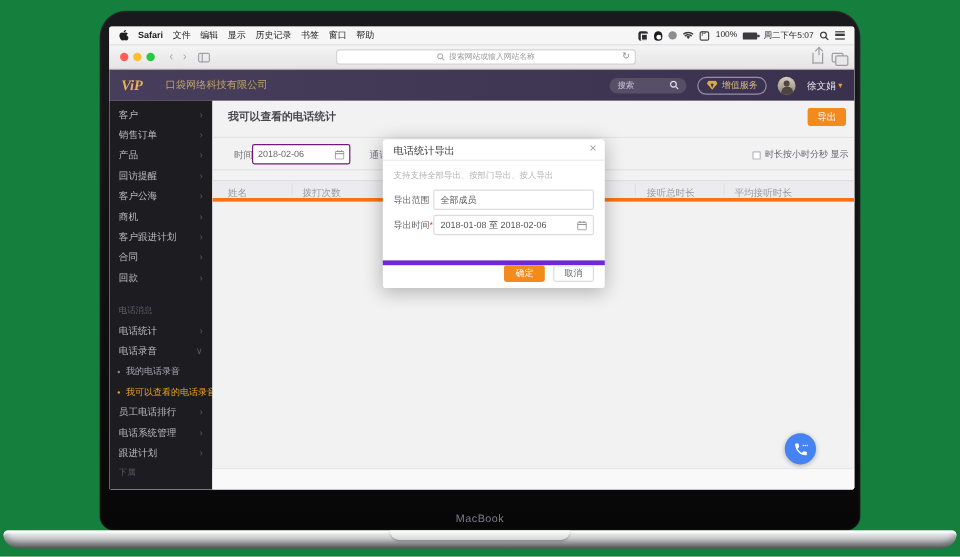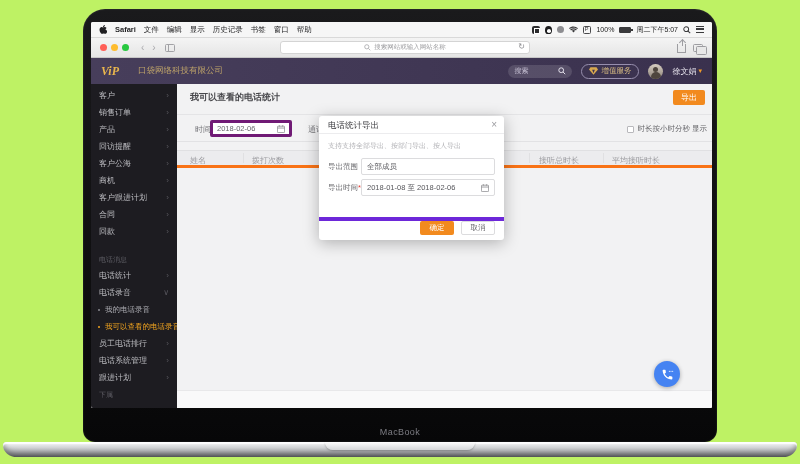--- a/index.html
+++ b/index.html
@@ -1,17 +1,17 @@
 <!DOCTYPE html>
 <html><head>
 <meta charset="utf-8">
 <style>
   * { margin:0; padding:0; box-sizing:border-box; }
   body { width:800px; height:464px; background:#fff; font-family:"Liberation Sans", sans-serif; overflow:hidden; }
-  .stage { position:relative; width:800px; height:464px; background:#bef264; }
+  .stage { position:relative; width:800px; height:464px; background:#15803d; }
 
   
   .bezel { position:absolute; left:83px; top:9px; width:634px; height:433px;
            background:linear-gradient(#1a1a1c,#070708); border-radius:22px 22px 12px 12px;
            box-shadow:inset 0 0 2px rgba(255,255,255,.18); }
   .screen { position:absolute; left:8px; top:13px; width:621px; height:386px; background:#fff; overflow:hidden; border-radius:2px; }
   .chin { position:absolute; left:0; bottom:0; width:100%; height:32px; text-align:center; }
   .chin span { display:inline-block; margin-top:17px; color:#7d7d83; font-size:9px; letter-spacing:.4px; }
   .base { position:absolute; left:3px; top:442px; width:794px; height:15px;
           background:linear-gradient(#fafbfc,#cfd1d3 40%,#95979a 85%,#737578);
@@ -86,21 +86,21 @@
   .s-sub.active .dot { background:#f0a31f; }
   .s-partial { height:14px; line-height:18px; padding:0 8px; color:#5c5b62; font-size:7px; }
 
   
   .content { flex:1; position:relative; background:#f2f2f3; overflow:hidden; }
   .pg-title { position:absolute; left:13px; top:7px; font-size:9px; font-weight:bold; color:#48484c; }
   .export-btn { position:absolute; right:7px; top:6px; width:32px; height:15px; background:#f28a1e; color:#fff;
                 font-size:8px; text-align:center; line-height:15px; border-radius:2px; }
   .filter-row { position:absolute; left:0; right:0; top:30px; height:28px; border-top:1px solid #e4e4e6; border-bottom:1px solid #e2e2e4; }
   .f-label { position:absolute; left:18px; top:9px; font-size:8px; color:#76767a; }
-  .date-input { position:absolute; left:33px; top:5px; width:82px; height:17px; background:#fff; border:3px solid #701a75;
+  .date-input { position:absolute; left:33px; top:5px; width:82px; height:17px; background:#fff; border:1px solid #701a75;
                 border-radius:2px; display:flex; align-items:center; padding:0 4px; font-size:7.5px; color:#66666a; }
   .date-input .dtxt { flex:1; }
   .f-dur { position:absolute; left:131px; top:9px; font-size:8px; color:#76767a; }
   .dur-check { position:absolute; right:5px; top:9px; display:flex; align-items:center; gap:3px; font-size:7.5px; color:#66666a; }
   .cbx { width:7px; height:7px; border:1px solid #b8b8bc; background:#fff; border-radius:1px; }
   .tbl-head { position:absolute; left:0; right:0; top:66px; height:18px; background:#ececee; border-top:1px solid #e0e0e2; border-bottom:3px solid #f97316; }
   .th { position:absolute; top:4px; font-size:8px; color:#9b9b9f; white-space:nowrap; }
   .th1{ left:13px; } .th2{ left:75px; } .th3{ left:362px; } .th4{ left:435px; }
   .vline { position:absolute; top:2px; bottom:2px; width:1px; background:#e0e0e2; }
   .v1{ left:66px; } .v2{ left:352px; } .v3{ left:426px; }

